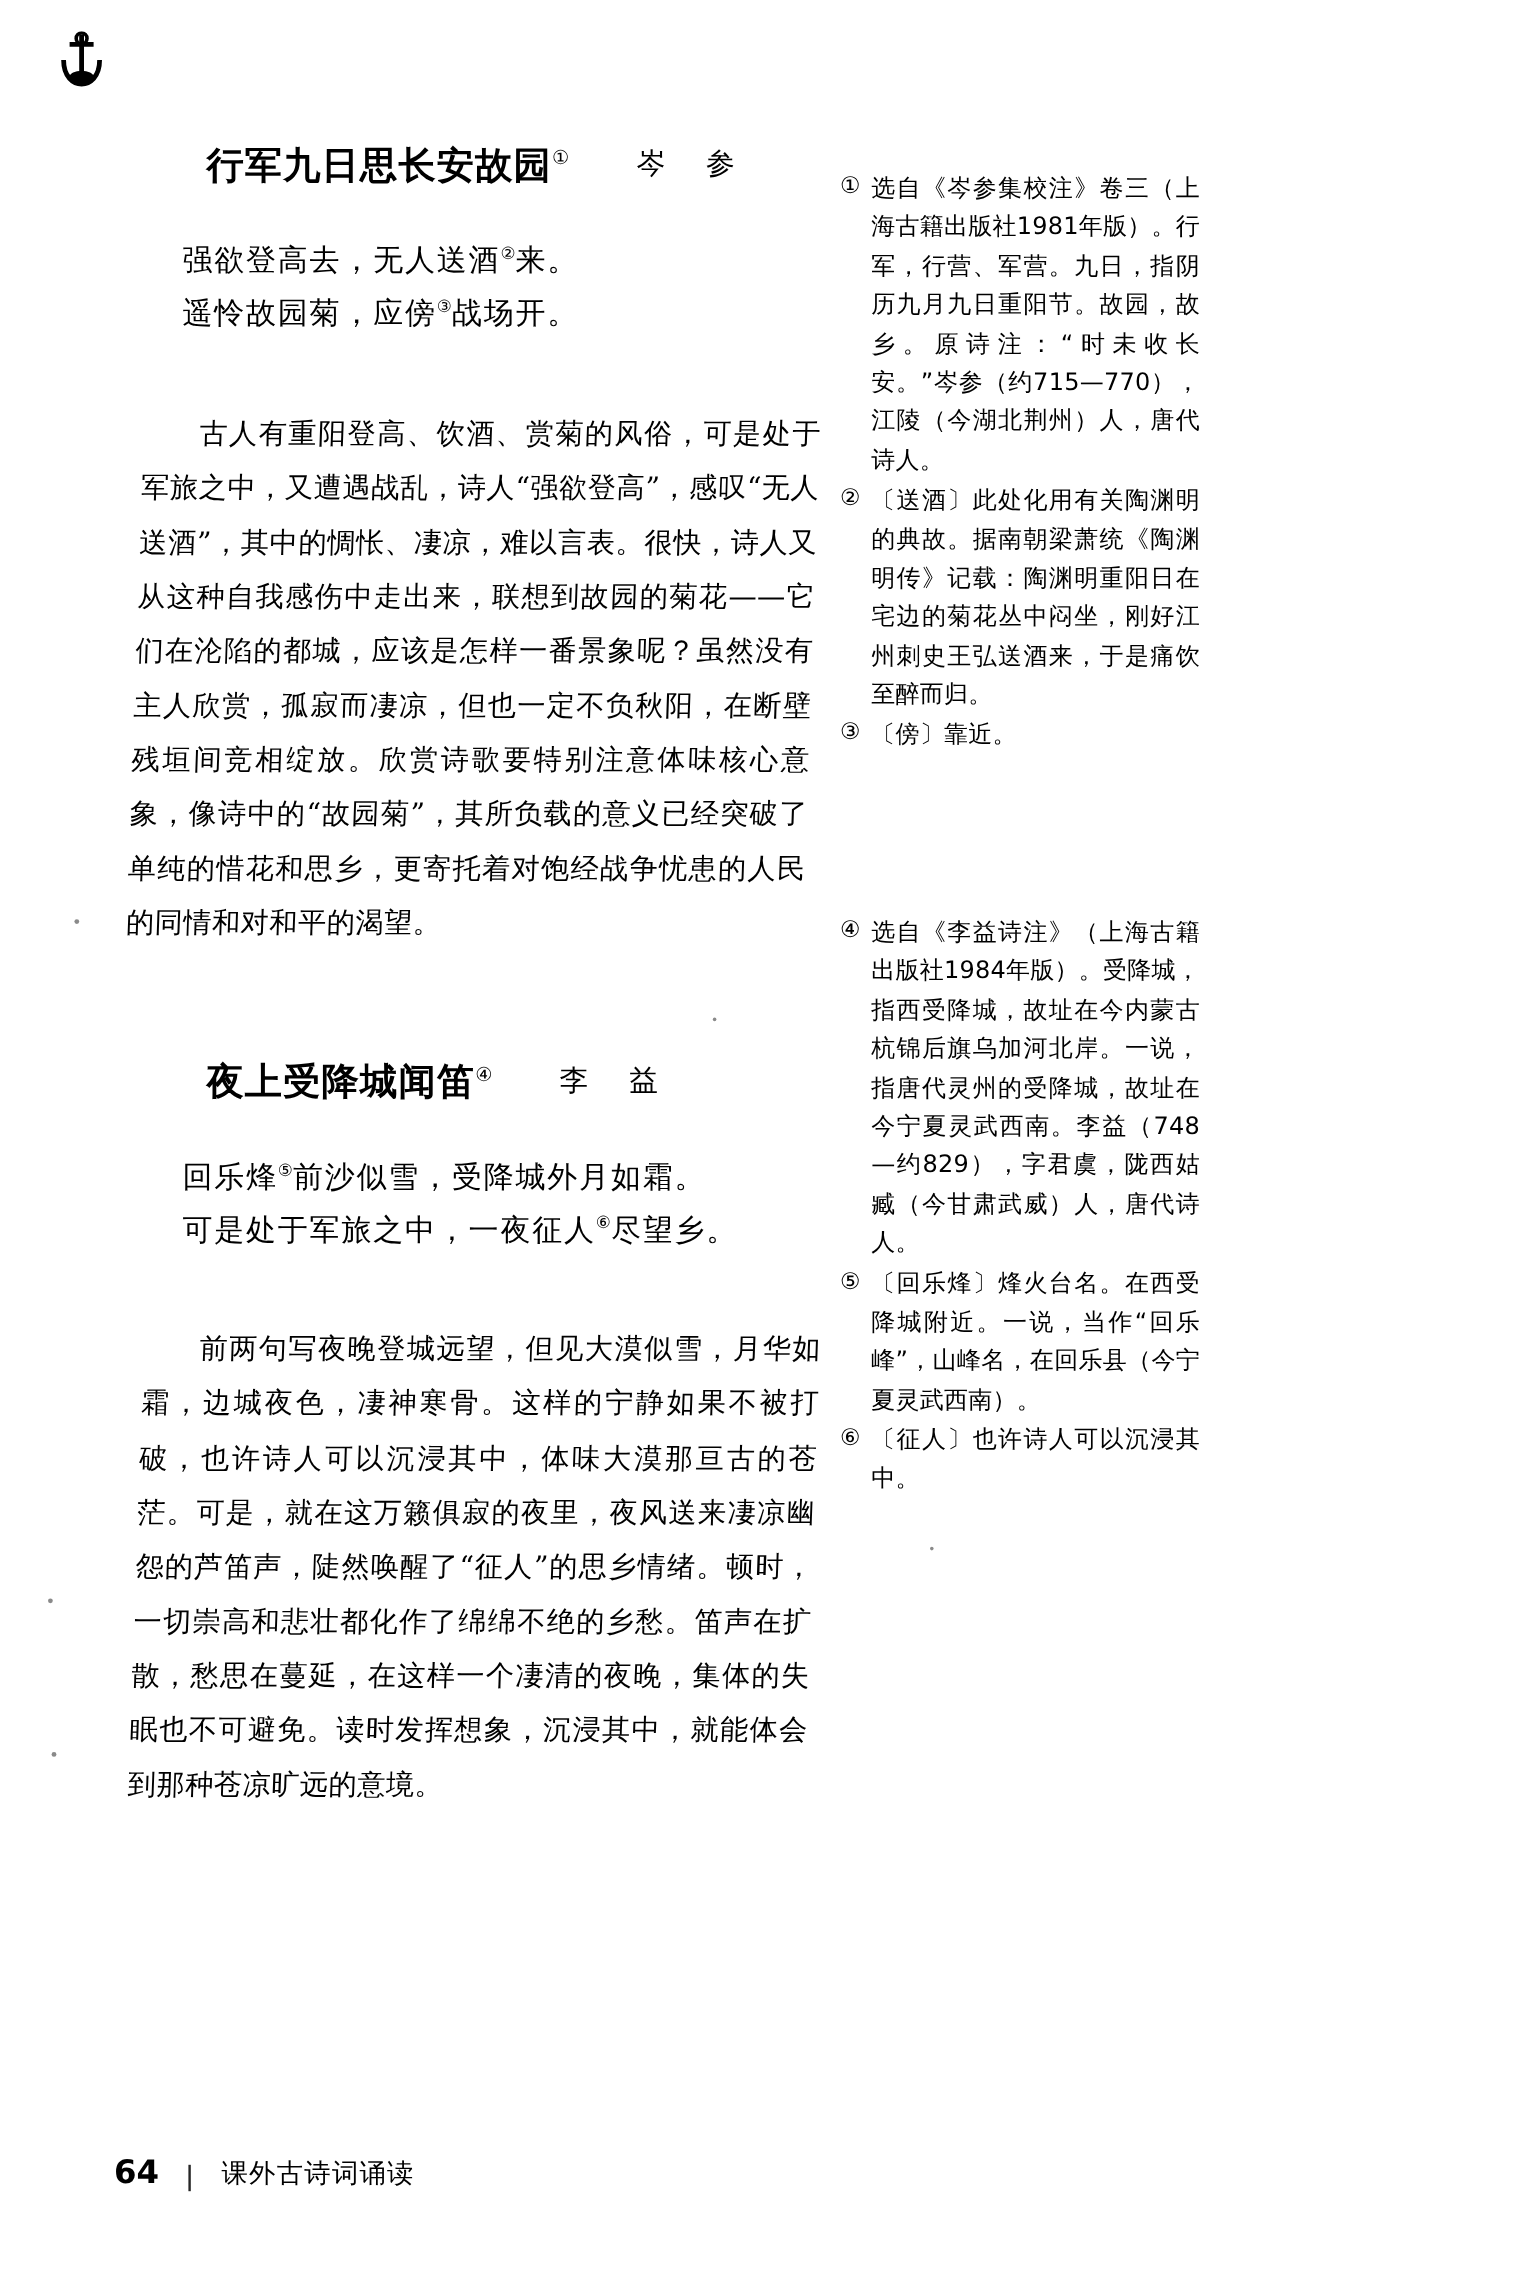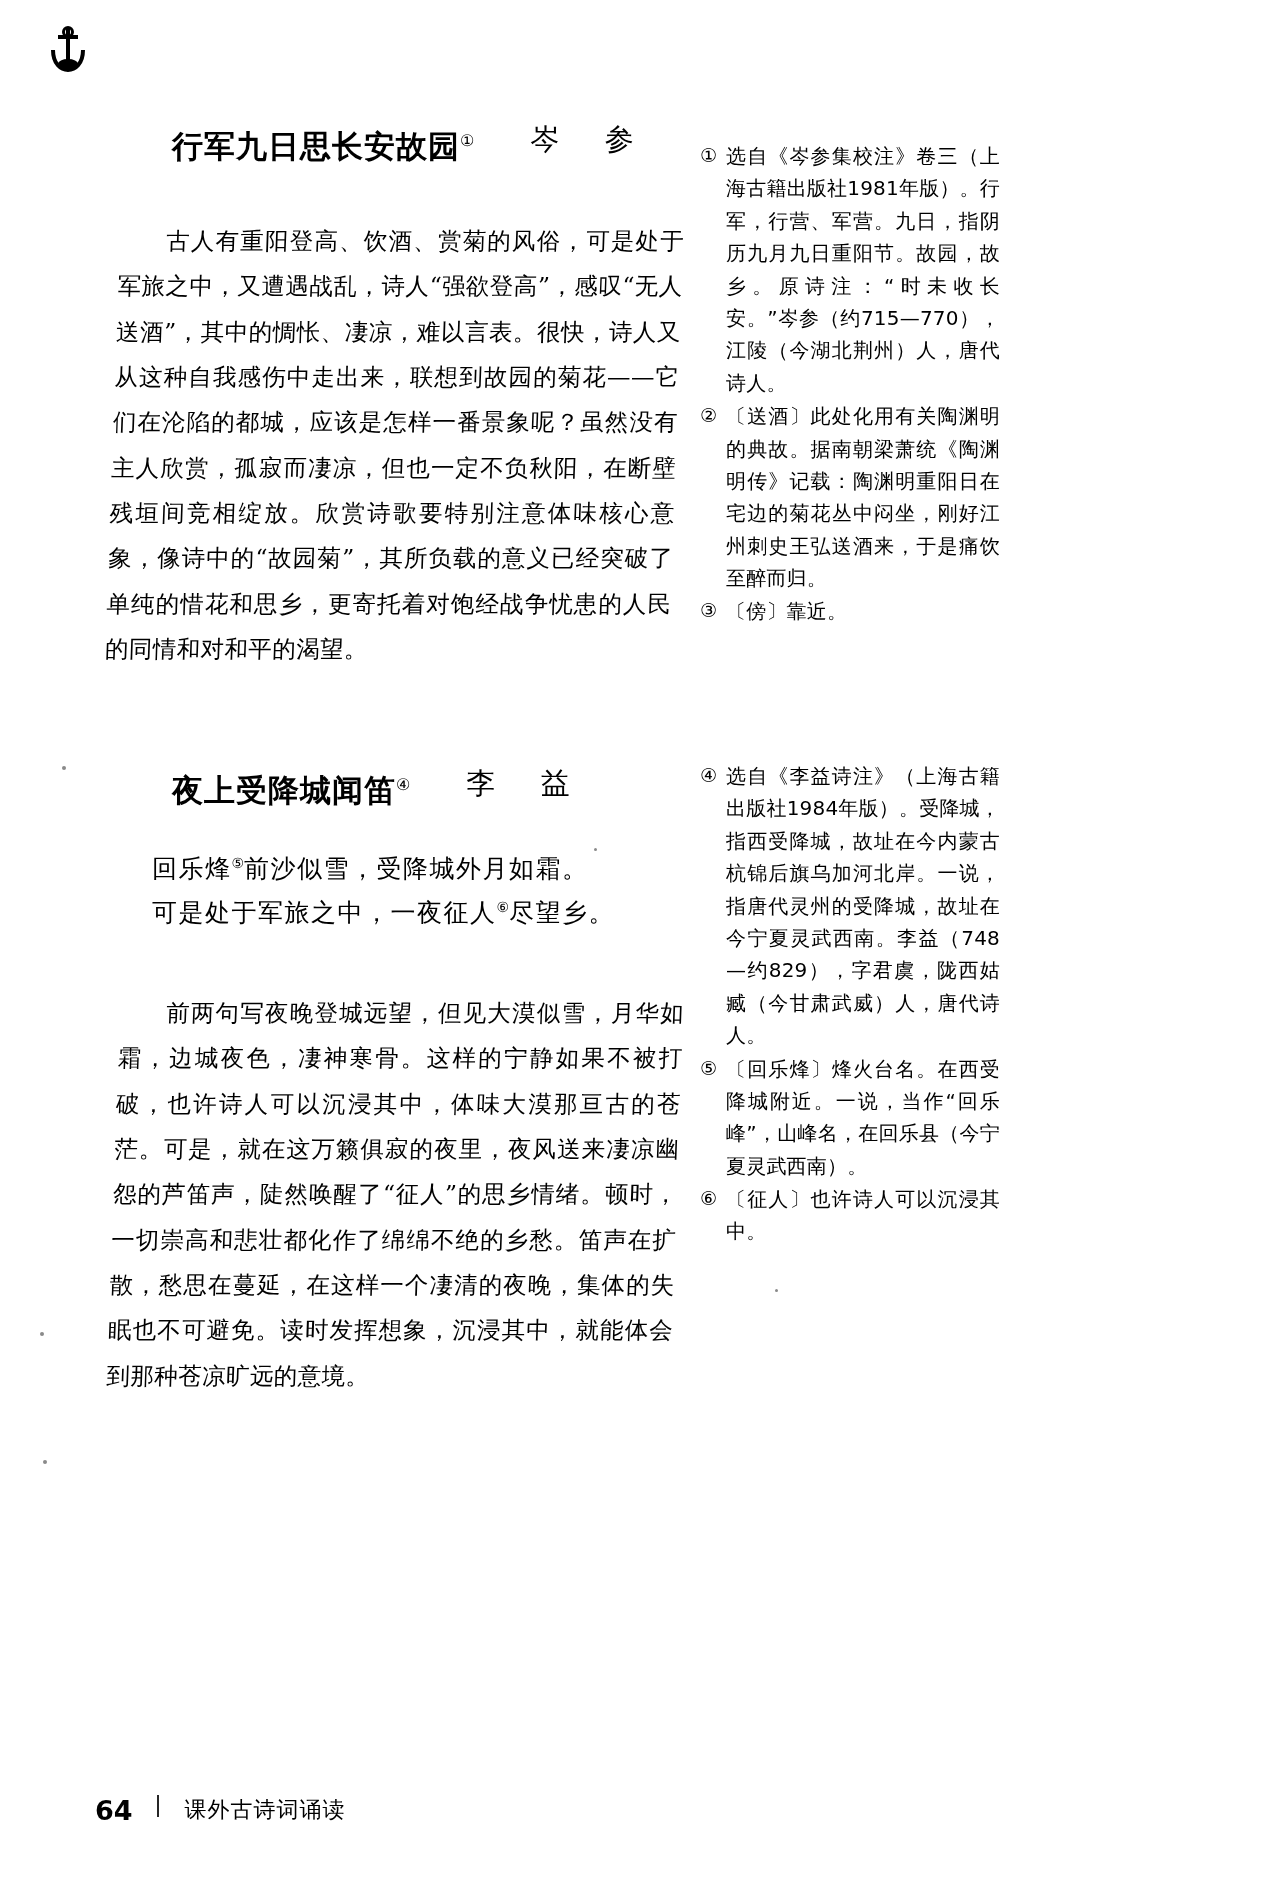--- a/index.html
+++ b/index.html
@@ -40,22 +40,22 @@
     line-height:1.1;
     white-space:nowrap;
   }
   .poem-title .sup{
     font-size:16px;
     vertical-align:super;
     font-weight:normal;
     letter-spacing:0;
   }
   .poem-author{
-    font-family:Liberation Mono, monospace;
-    font-size:29px;
+    font-family:Liberation Serif, serif;
+    font-size:24px;
     margin-left:56px;
     letter-spacing:14px;
     padding-bottom:3px;
     white-space:nowrap;
   }
   .poem-lines{margin-left:32px;}
   .poem-line{
     font-family:"DejaVu Serif","Liberation Serif",serif;
     font-size:25px;
     line-height:1.75;
@@ -103,21 +103,21 @@
     letter-spacing:0.2px;
   }
 
   
   .section2{margin-top:92px;}
   .notes2{margin-top:0;}
 
   
   .footer{
     position:absolute;left:95px;top:1795px;
-    display:flex;align-items:flex-start;
+    display:flex;align-items:flex-end;
   }
   .footer-page{
     font-family:"DejaVu Sans","Liberation Sans",sans-serif;
     font-weight:bold;
     font-size:27px;
   }
   .footer-sep{
     width:2px;height:22px;background:#000;
     margin:0 26px 0 24px;opacity:.85;
   }
@@ -151,20 +151,24 @@
     </svg>
   </div>
 
   <div class="main-col">
 
     <div class="poem-block">
       <div class="poem-head">
         <div class="poem-title"><span>行军九日思长安故园</span><span class="sup">①</span></div>
         <div class="poem-author">岑  参</div>
       </div>
+      <div class="poem-lines">
+        <div class="poem-line"><span>强欲登高去，无人送酒</span><span class="sup">②</span><span>来。</span></div>
+        <div class="poem-line"><span>遥怜故园菊，应傍</span><span class="sup">③</span><span>战场开。</span></div>
+      </div>
       <div class="prose">古人有重阳登高、饮酒、赏菊的风俗，可是处于军旅之中，又遭遇战乱，诗人“强欲登高”，感叹“无人送酒”，其中的惆怅、凄凉，难以言表。很快，诗人又从这种自我感伤中走出来，联想到故园的菊花——它们在沦陷的都城，应该是怎样一番景象呢？虽然没有主人欣赏，孤寂而凄凉，但也一定不负秋阳，在断壁残垣间竞相绽放。欣赏诗歌要特别注意体味核心意象，像诗中的“故园菊”，其所负载的意义已经突破了单纯的惜花和思乡，更寄托着对饱经战争忧患的人民的同情和对和平的渴望。</div>
     </div>
 
     <div class="poem-block section2">
       <div class="poem-head">
         <div class="poem-title"><span>夜上受降城闻笛</span><span class="sup">④</span></div>
         <div class="poem-author">李  益</div>
       </div>
       <div class="poem-lines">
         <div class="poem-line"><span>回乐烽</span><span class="sup">⑤</span><span>前沙似雪，受降城外月如霜。</span></div>

